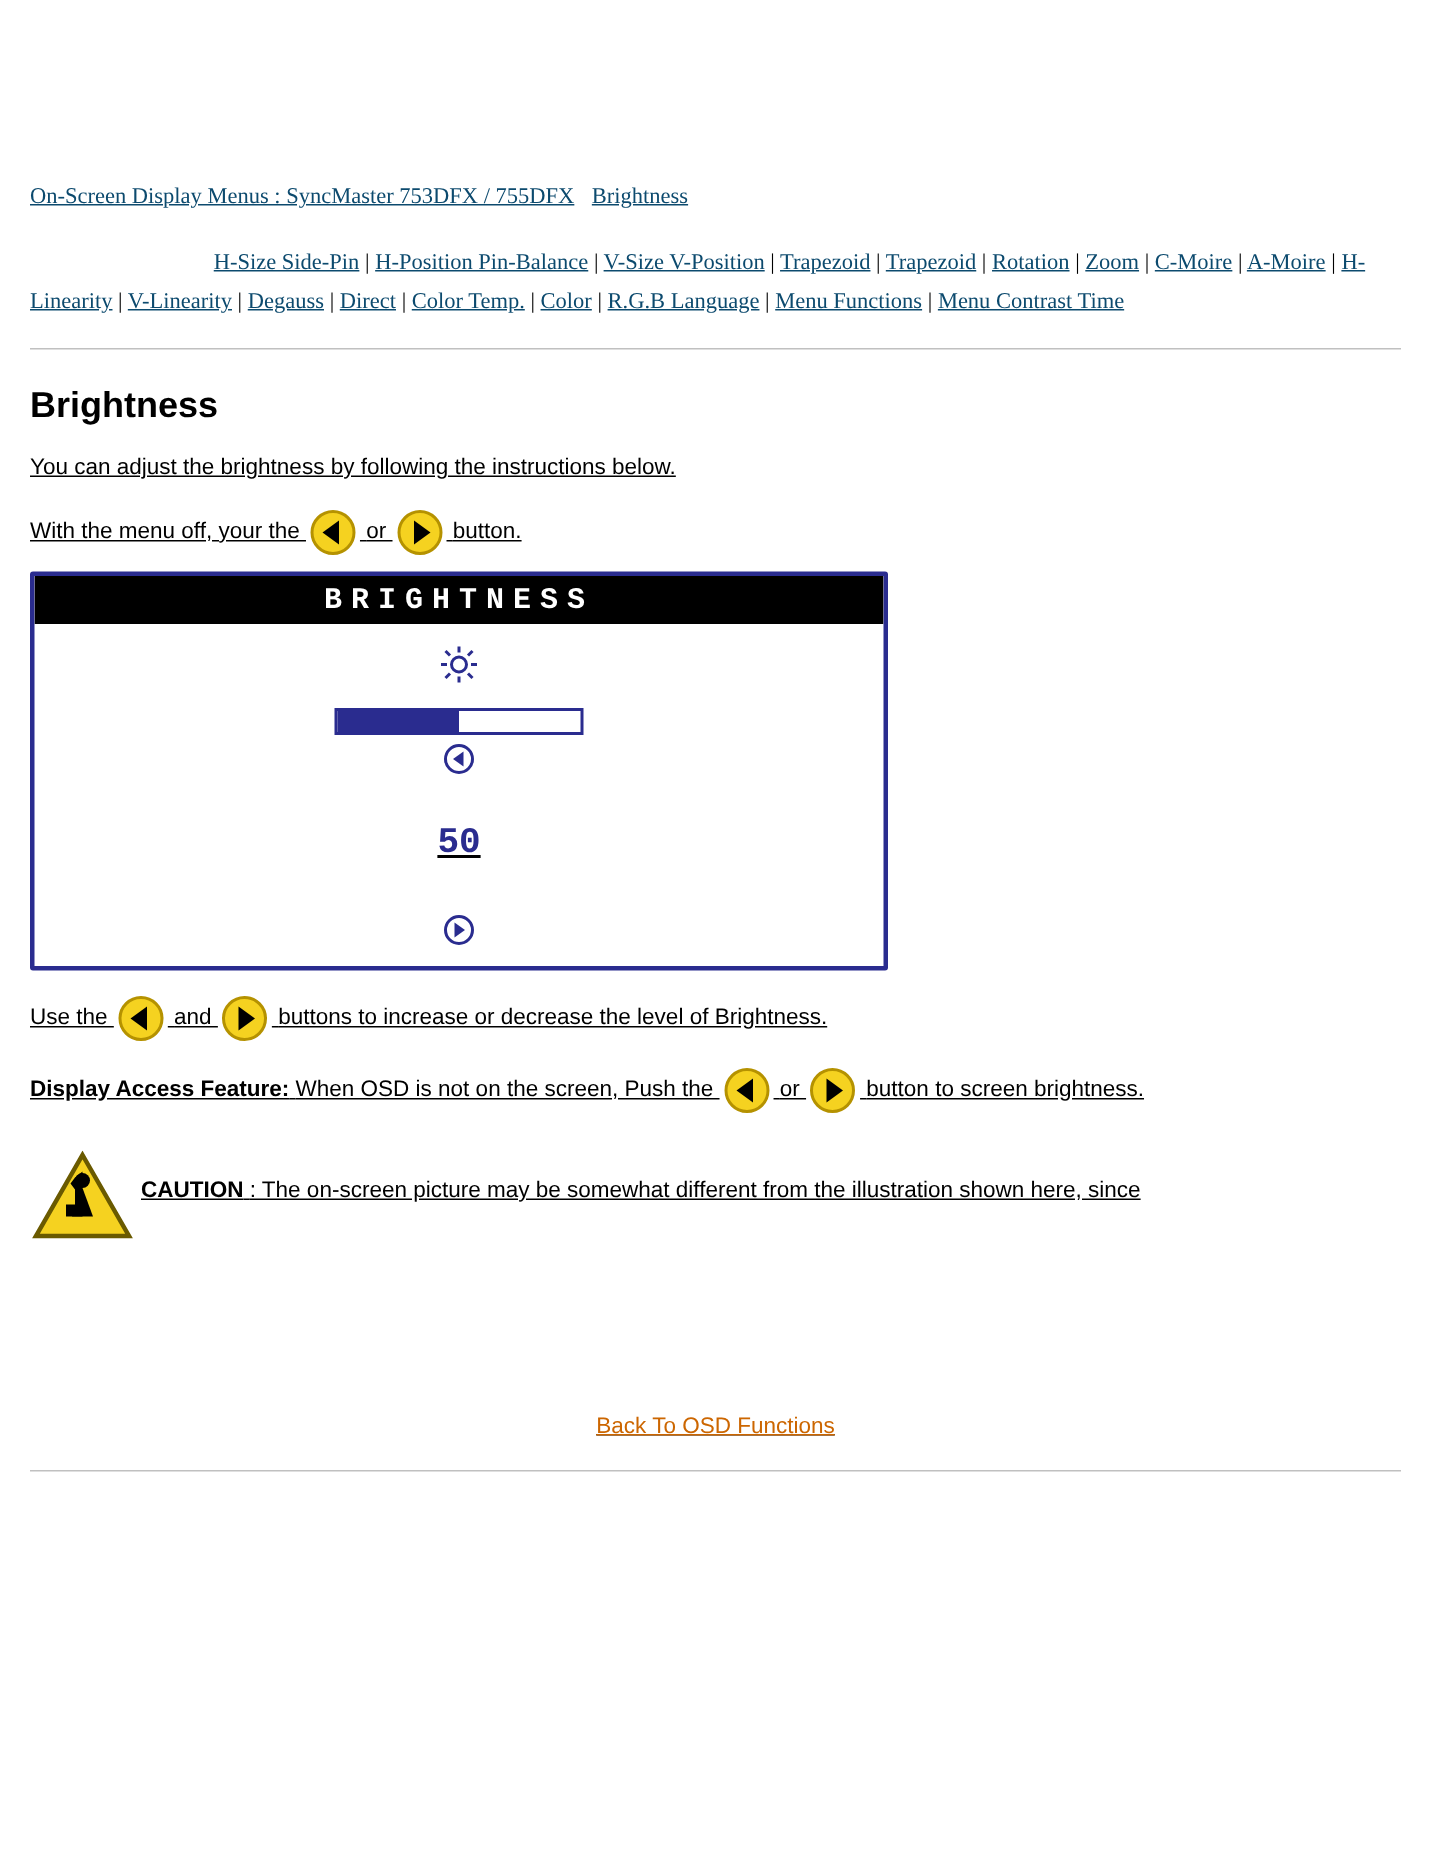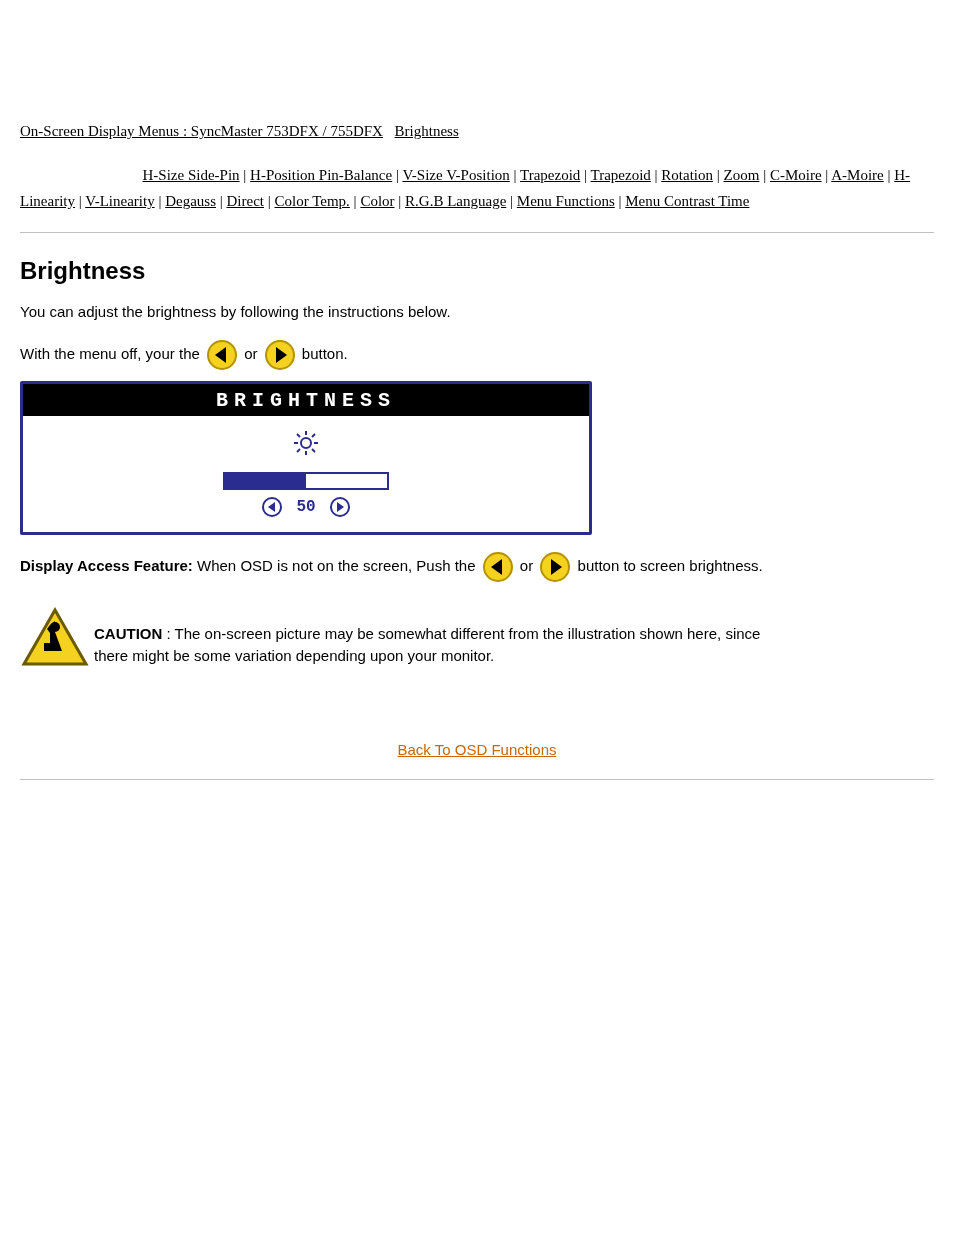--- a/index.html
+++ b/index.html
@@ -15,21 +15,21 @@
   }
   .header-links {
     font-size: 15px;
     line-height: 22px;
     margin-top: 100px;
   }
   .header-links .white {
     color: #fff;
   }
   a.link {
-    color: #000000;
+    color: #0c4a6e;
     text-decoration: underline;
     cursor: pointer;
   }
   .menu-links {
     font-size: 15px;
     line-height: 26px;
     margin-top: 20px;
   }
   .menu-links .row {
     white-space: normal;
@@ -48,20 +48,21 @@
   .heading {
     font-family: Arial, Helvetica, sans-serif;
     font-weight: bold;
     font-size: 24px;
     margin-bottom: 4px;
   }
   .body {
     font-family: Arial, Helvetica, sans-serif;
     font-size: 15px;
     line-height: 22px;
+    text-decoration: underline;
   }
   .para {
     margin: 16px 0 8px 0;
   }
   .icon-btn {
     display: inline-block;
     vertical-align: middle;
     margin: 0 2px;
   }
   .icon-btn svg { display: block; }
@@ -107,22 +108,23 @@
   .bar-fill {
     position: absolute;
     left: 0; top: 0; bottom: 0;
     width: 50%;
     background: #2a2c8f;
   }
   .osd-row {
     display: flex;
     justify-content: center;
     align-items: center;
-    gap: 14px;
-    font-size: 16px;
+    gap: 36px;
+    font-size: 24px;
+    flex-direction: column;
   }
   .osd-arrow {
     width: 16px; height: 16px;
     border: 2px solid #2a2c8f;
     border-radius: 50%;
     display: inline-flex;
     align-items: center;
     justify-content: center;
   }
   .osd-arrow.left::after {
@@ -151,21 +153,21 @@
     font-family: Arial, Helvetica, sans-serif;
     font-size: 15px;
     line-height: 22px;
     padding-top: 16px;
   }
   .caution-label {
     font-weight: bold;
   }
   .back-link-wrap {
     text-align: center;
-    margin-top: 64px;
+    margin-top: 104px;
   }
   a.back-link {
     color: #cc6600;
     text-decoration: underline;
     font-family: Arial, Helvetica, sans-serif;
     font-size: 15px;
     cursor: pointer;
   }
   .hidden-white {
     color: #fff;
@@ -270,20 +272,37 @@
           <div class="bar-fill"></div>
         </div>
         <div class="osd-row">
           <span class="osd-arrow left"></span>
           <span>50</span>
           <span class="osd-arrow right"></span>
         </div>
       </div>
     </div>
 
+    <div class="para">
+      <span>Use the </span>
+      <span class="icon-btn">
+        <svg width="32" height="32" viewBox="0 0 32 32">
+          <circle cx="16" cy="16" r="14" fill="#f5d220" stroke="#b59200" stroke-width="2"></circle>
+          <polygon points="20,8 20,24 9,16" fill="#000"></polygon>
+        </svg>
+      </span>
+      <span> and </span>
+      <span class="icon-btn">
+        <svg width="32" height="32" viewBox="0 0 32 32">
+          <circle cx="16" cy="16" r="14" fill="#f5d220" stroke="#b59200" stroke-width="2"></circle>
+          <polygon points="12,8 12,24 23,16" fill="#000"></polygon>
+        </svg>
+      </span>
+      <span> buttons to increase or decrease the level of Brightness.</span>
+    </div>
 
     <div class="para">
       <b>Display Access Feature:</b>
       <span> When OSD is not on the screen, Push the </span>
       <span class="icon-btn">
         <svg width="32" height="32" viewBox="0 0 32 32">
           <circle cx="16" cy="16" r="14" fill="#f5d220" stroke="#b59200" stroke-width="2"></circle>
           <polygon points="20,8 20,24 9,16" fill="#000"></polygon>
         </svg>
       </span>
@@ -302,21 +321,20 @@
         <svg width="70" height="62" viewBox="0 0 70 62">
           <polygon points="35,3 66,57 4,57" fill="#f5d220" stroke="#6a5a00" stroke-width="3"></polygon>
           <polygon points="35,14 35,44 24,44 24,36 30,36 30,26 27,22 30,18" fill="#000"></polygon>
           <circle cx="35" cy="20" r="5" fill="#000"></circle>
           <polygon points="35,25 42,44 28,44" fill="#000"></polygon>
         </svg>
       </span>
       <div class="caution-text">
         <span class="caution-label">CAUTION</span>
         <span>: The on-screen picture may be somewhat different from the illustration shown here, since</span><br>
-        <span>there might be some variation depending upon your monitor.</span>
       </div>
     </div>
 
     <div class="back-link-wrap">
       <a class="back-link">Back To OSD Functions</a>
     </div>
   </div>
 
   <hr class="rule">
 

